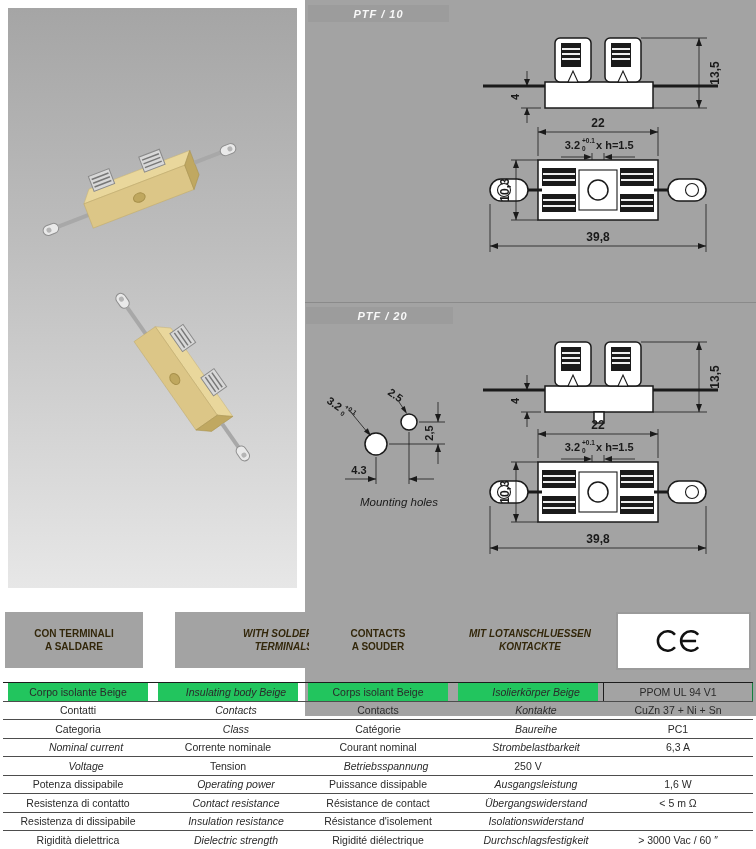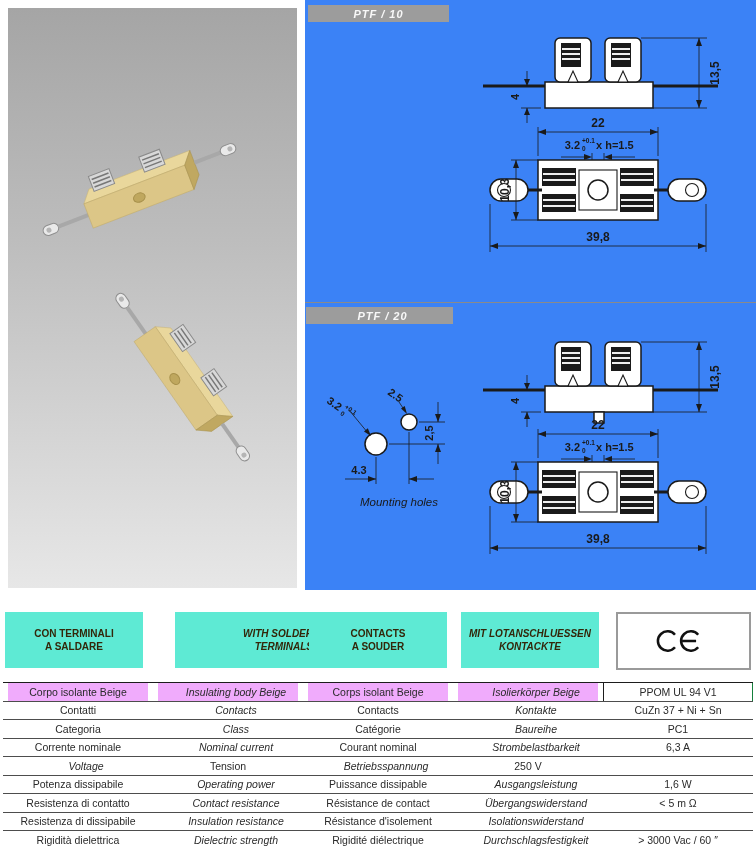--- a/index.html
+++ b/index.html
@@ -7,21 +7,21 @@
         font-family:"Liberation Sans",sans-serif;color:#222;}
 
   
   #photo-panel{position:absolute;left:8px;top:8px;width:289px;height:580px;
      background:linear-gradient(to bottom,#a5a5a5 0%,#bdbdbd 40%,#e7e7e7 100%);}
   .product{position:absolute;}
   .p1{left:30px;top:148px;width:214px;height:96px;transform:rotate(-21deg);}
   .p2{left:55px;top:330px;width:214px;height:96px;transform:rotate(55deg);}
 
   
-  #draw-panel{position:absolute;left:305px;top:0;width:451px;height:590px;background:#3b82f6;}
+  #draw-panel{position:absolute;left:305px;top:0;width:451px;height:716px;background:#a3a3a3;}
   #section-divider{position:absolute;left:0;top:302px;width:451px;height:0;border-top:1px solid #8a8a8a;}
   .bar{position:absolute;width:141px;height:17px;background:#9c9c9c;display:flex;align-items:center;justify-content:center;}
   .bar span{color:#f8f8f8;font-size:11px;font-weight:bold;font-style:italic;letter-spacing:1px;}
   #bar-ptf10{left:3px;top:5px;}
   #bar-ptf20{left:1px;top:307px;padding-left:6px;}
   .drawing{position:absolute;}
   #side10{left:170px;top:24px;width:250px;height:100px;}
   #top10{left:138px;top:112px;width:310px;height:150px;}
   #side20{left:170px;top:328px;width:250px;height:100px;}
   #top20{left:138px;top:414px;width:310px;height:150px;}
@@ -33,38 +33,38 @@
   svg text.tol{font-size:6.5px;font-weight:600;}
   svg text.caption{font-style:italic;font-weight:400;font-size:11.5px;}
   .part{fill:#fff;stroke:#1a1a1a;stroke-width:1.5;}
   .thin{stroke-width:1.1;}
   .dim{stroke:#1a1a1a;stroke-width:0.8;fill:none;}
   .thick{stroke:#1a1a1a;stroke-width:3;}
   .ink{fill:#1a1a1a;}
   .stripe{stroke:#efefef;stroke-width:2;}
 
   
-  .banner{position:absolute;top:612px;height:56px;width:138px;background:#5eead4;
+  .banner{position:absolute;top:612px;height:56px;width:138px;background:#a3a3a3;
      display:flex;flex-direction:column;align-items:center;justify-content:center;}
   .banner div{font-size:10px;font-weight:bold;color:#33270a;line-height:13px;text-align:center;}
   .banner.italic div{font-style:italic;}
   #banner-it{left:5px;}
   #banner-en{left:175px;align-items:flex-end;}
   #banner-fr{left:309px;}
   #banner-de{left:461px;}
   #ce-box{position:absolute;left:616px;top:612px;width:131px;height:54px;background:#fff;
      border:2px solid #9a9a9a;display:flex;align-items:center;justify-content:center;}
 
   
   #spec-table{position:absolute;left:3px;top:682px;width:750px;border-top:1.5px solid #1d1d1d;}
   .trow{display:grid;grid-template-columns:repeat(5,150px);height:17.5px;
         border-bottom:1px solid #4d4d4d;align-items:stretch;}
   .tc{display:flex;align-items:center;justify-content:center;font-size:10.5px;color:#2a2a2a;}
   .tc.en,.tc.de{font-style:italic;padding-left:16px;}
-  .trow.hl .tc.beige{background:#f0abfc;margin:0 5px;}
+  .trow.hl .tc.beige{background:#22c55e;margin:0 5px;}
   .trow.hl .tc.val{border-left:1px solid #1d1d1d;border-right:1px solid #15803d;}
 </style>
 </head>
 <body>
 
 <div id="page">
 
   <div id="photo-panel">
     <svg class="product p1" viewBox="0 0 214 96">
       <rect x="2" y="33" width="16" height="10" rx="5" fill="#e9e9e9" stroke="#8f8f8f"></rect>
@@ -357,22 +357,22 @@
       <div class="tc val">CuZn 37 + Ni + Sn</div>
     </div>
     <div class="trow">
       <div class="tc">Categoria</div>
       <div class="tc en">Class</div>
       <div class="tc">Catégorie</div>
       <div class="tc de">Baureihe</div>
       <div class="tc val">PC1</div>
     </div>
     <div class="trow">
+      <div class="tc en">Nominal current</div>
       <div class="tc">Corrente nominale</div>
-      <div class="tc en">Nominal current</div>
       <div class="tc">Courant nominal</div>
       <div class="tc de">Strombelastbarkeit</div>
       <div class="tc val">6,3 A</div>
     </div>
     <div class="trow">
       <div class="tc en">Voltage</div>
       <div class="tc">Tension</div>
       <div class="tc de">Betriebsspannung</div>
       <div class="tc val">250 V</div>
     </div>

